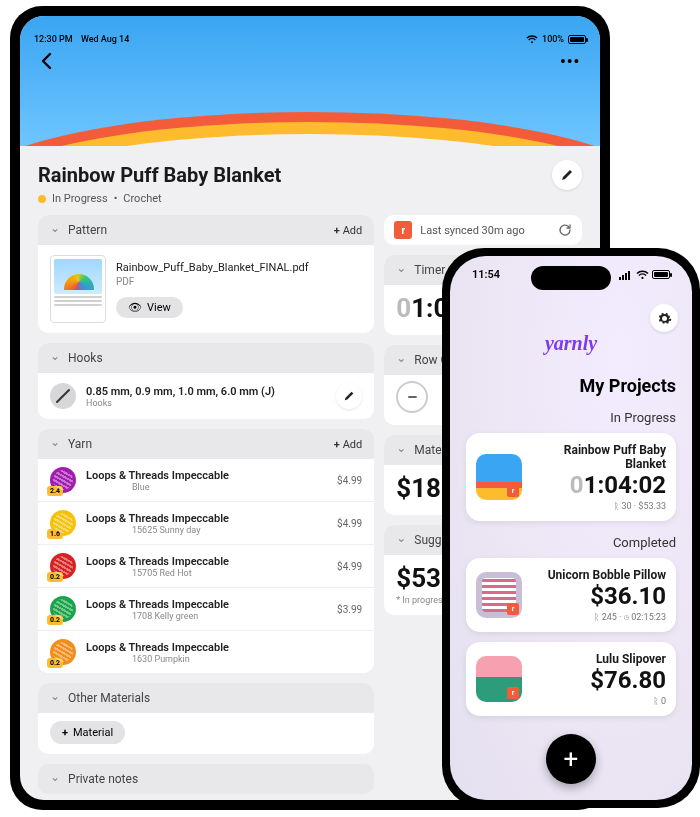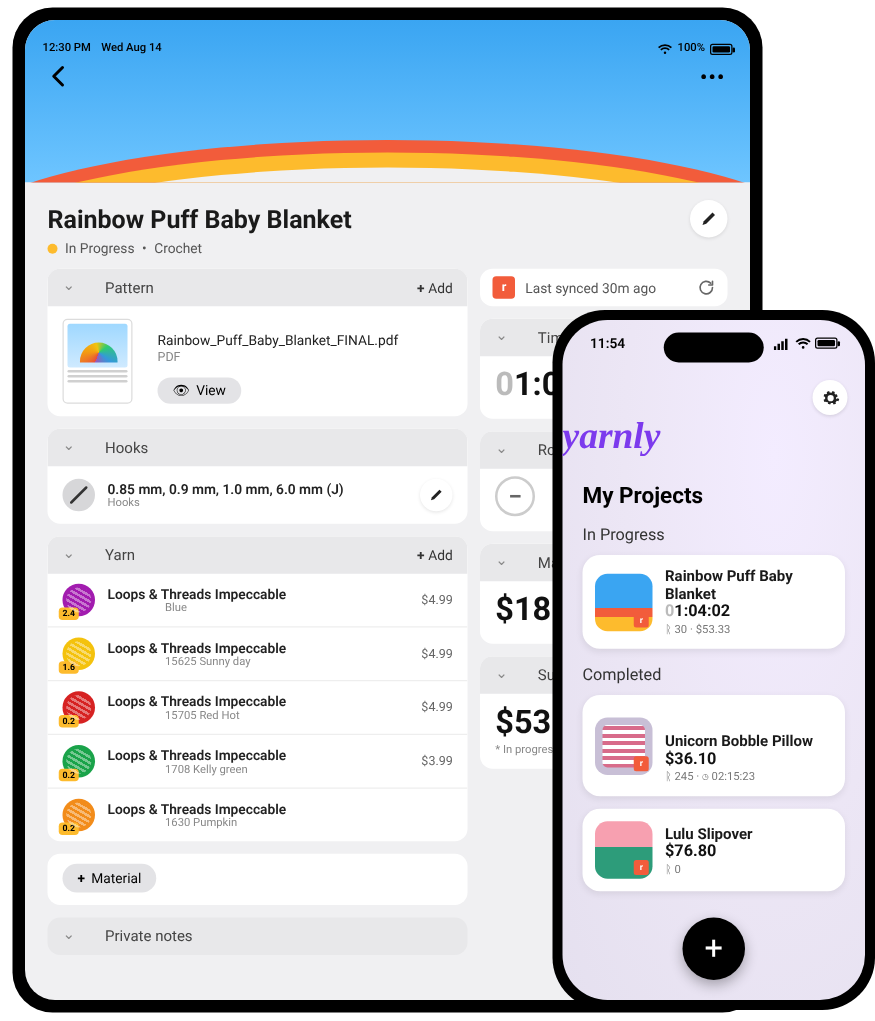--- a/index.html
+++ b/index.html
@@ -26,26 +26,26 @@
   .edit-circ { width: 30px; height: 30px; border-radius: 15px; background: #fff; display:flex; align-items:center; justify-content:center; box-shadow: 0 1px 3px rgba(0,0,0,.1);}
   .status-line { display:flex; align-items:center; gap:6px; font-size: 11px; color:#555; margin-top: 2px;}
   .status-dot { width:8px; height:8px; border-radius:4px; background:#fdbb2d; }
 
   .cols { display:flex; gap:10px; align-items:flex-start;}
   .col-left { flex: 1.7; display:flex; flex-direction:column; gap:10px;}
   .col-right { flex: 1; display:flex; flex-direction:column; gap:10px;}
 
   .card { background:#fff; border-radius:10px; overflow:hidden; }
   .card-head { background:#e8e8ea; padding:8px 12px; display:flex; align-items:center; justify-content:space-between; font-size:12px; color:#444;}
-  .card-head .left { display:flex; align-items:center; gap:24px;}
+  .card-head .left { display:flex; align-items:center; gap:8px;}
   .chev::before { content:"⌄"; color:#888; font-size:12px; position:relative; top:-2px;}
   .add-btn { font-size:11px; color:#333; display:flex; align-items:center; gap:3px;}
   .add-btn::before { content:"+"; font-weight:700; }
 
-  .pattern-body { display:flex; gap:20px; padding:10px 12px; align-items:flex-end;}
+  .pattern-body { display:flex; gap:10px; padding:10px 12px; align-items:center;}
   .pattern-thumb { width:56px; height:68px; background:#fff; border:1px solid #dcdcdc; border-radius:4px; padding:3px; display:flex; flex-direction:column; gap:2px;}
   .pattern-thumb .pic { flex:3; background: linear-gradient(#9fd8ff,#cfeaff); border-radius:2px; position:relative;}
   .pattern-thumb .pic::after { content:""; position:absolute; left:10px; bottom:4px; width:30px; height:16px; border-radius:16px 16px 0 0; background: conic-gradient(from 200deg, #e74c3c,#f39c12,#f1c40f,#2ecc71,#3498db,#9b59b6);}
   .pattern-thumb .bars { flex:2; display:flex; flex-direction:column; gap:2px;}
   .pattern-thumb .bars div{ height:2px; background:#d0d0d0; border-radius:1px;}
   .pattern-meta .fname{ font-size:11px; color:#222;}
   .pattern-meta .ftype{ font-size:10px; color:#888; margin-top:2px;}
   .view-btn { margin-top:10px; background:#e3e3e6; border-radius:14px; padding:4px 12px; font-size:11px; display:inline-flex; align-items:center; gap:5px; width:max-content;}
   .view-btn::before { content:"👁"; font-size:11px;}
 
@@ -75,33 +75,33 @@
   .minus-circ { width:32px; height:32px; border-radius:16px; border:2px solid #ccc; display:flex; align-items:center; justify-content:center; margin:6px 12px 12px; font-size:20px; font-weight:600; color:#666;}
   .footnote { font-size:9px; color:#888; padding:0 12px 10px;}
 
   
   .phone { position: absolute; right: 0; top: 248px; width: 258px; height: 560px; background:#000; border-radius:42px; padding:8px; z-index:50;}
   .phone-screen { width:100%; height:100%; border-radius:36px; background: radial-gradient(ellipse at 70% 20%, #f3ecff, #ece6f5, #e5e0ef); overflow:hidden; position:relative;}
   .notch { position:absolute; top:10px; left:50%; transform:translateX(-50%); width:80px; height:24px; background:#000; border-radius:14px; z-index:5;}
   .p-statusbar { position:absolute; top:12px; left:0; right:0; display:flex; justify-content:space-between; padding:0 22px; font-size:11px; font-weight:600;}
   .p-statusbar .pr { display:flex; align-items:center; gap:3px; font-size:10px;}
   .gear { position:absolute; top:48px; right:14px; width:28px; height:28px; background:#fff; border-radius:14px; display:flex; align-items:center; justify-content:center; box-shadow:0 1px 3px rgba(0,0,0,.12);}
-  .brand { margin-top:76px; font-family: cursive; font-size:30px; font-weight:700; color:#7c3aed; font-style:italic;}
-  .p-content { padding:14px 16px 0;}
+  .brand { text-align:center; margin-top:76px; font-family: cursive; font-size:20px; font-weight:700; color:#7c3aed; font-style:italic;}
+  .p-content { padding:14px 16px 0;text-align:right;}
   .p-h1 { font-size:18px; font-weight:700; margin-top:6px;}
   .p-h2 { font-size:13px; color:#333; margin-top:14px; margin-bottom:8px;}
   .p-card { background:#fff; border-radius:14px; padding:10px; display:flex; gap:10px; align-items:center; box-shadow:0 2px 6px rgba(0,0,0,.08); margin-bottom:10px;}
   .p-thumb { width:46px; height:46px; border-radius:10px; overflow:hidden; flex-shrink:0; position:relative;}
   .p-thumb.rainbow { background: linear-gradient(#3aa5f2 0 60%, #f25c3b 60% 75%, #fdbb2d 75%);}
   .p-thumb.pillow { background:#c8bfd6; display:flex; align-items:center; justify-content:center;}
   .p-thumb.pillow::before { content:""; width:34px; height:34px; background:repeating-linear-gradient(0deg,#d86b8a 0 3px,#fff 3px 6px); border-radius:4px;}
   .p-thumb.lulu { background: linear-gradient(#f7a0b0 0 45%, #2d9c7a 45%);}
   .rtag { position:absolute; bottom:3px; right:3px; width:12px; height:12px; background:#f25c3b; border-radius:2px; display:flex; align-items:center; justify-content:center; color:#fff; font-size:7px; font-weight:700;}
   .p-name { font-size:12px; font-weight:700; color:#1a1a1a;}
-  .p-big { font-size:13px; font-weight:700; color:#111;}
+  .p-big { font-size:24px; font-weight:700; color:#111;}
   .p-big .dim{ color:#bbb;}
   .p-meta { font-size:9px; color:#777; margin-top:2px;}
   .fab { position:absolute; bottom:16px; left:50%; transform:translateX(-50%); width:50px; height:50px; border-radius:25px; background:#000; color:#fff; display:flex; align-items:center; justify-content:center; font-size:26px; box-shadow:0 4px 10px rgba(0,0,0,.3);}
   .bat { width:18px; height:9px; border:1px solid #000; border-radius:2px; position:relative;}
   .bat::after{ content:""; position:absolute; right:-3px; top:2px; width:2px; height:4px; background:#000; border-radius:1px;}
   .bat .fill{ position:absolute; left:1px; top:1px; bottom:1px; right:1px; background:#000; border-radius:1px;}
   svg { display:block; }
 </style>
 </head>
 <body>
@@ -266,20 +266,26 @@
                 <div>
                     <div class="yarn-name">Loops &amp; Threads Impeccable</div>
                     <div class="yarn-sub">1630 Pumpkin</div>
                   </div>
                 <div class="yarn-price"></div>
               </div>
             </div>
           </div>
 
           <div class="card">
+            <div class="card-head">
+                <div class="left">
+                  <span class="chev"></span>
+                  <span>Other Materials</span>
+                </div>
+              </div>
             <div class="chip-btn">Material</div>
           </div>
 
           <div class="card-head" style="border-radius:10px;">
             <div class="left">
                 <span class="chev"></span>
                 <span>Private notes</span>
               </div>
           </div>
 
@@ -385,21 +391,21 @@
           <div class="p-big"><span class="dim">0</span><span>1:04:02</span></div>
           <div class="p-meta">ᚱ <span>30</span> · <span>$53.33</span></div>
         </div>
       </div>
 
       <div class="p-h2">Completed</div>
       <div class="p-card">
         <div class="p-thumb pillow">
             <div class="rtag">r</div>
           </div>
-        <div style="flex:1;margin-top:20px;">
+        <div style="flex:1;">
           <div class="p-name">Unicorn Bobble Pillow</div>
           <div class="p-big">$36.10</div>
           <div class="p-meta">ᚱ <span>245</span> · ◷ <span>02:15:23</span></div>
         </div>
       </div>
       <div class="p-card">
         <div class="p-thumb lulu">
             <div class="rtag">r</div>
           </div>
         <div style="flex:1;">

